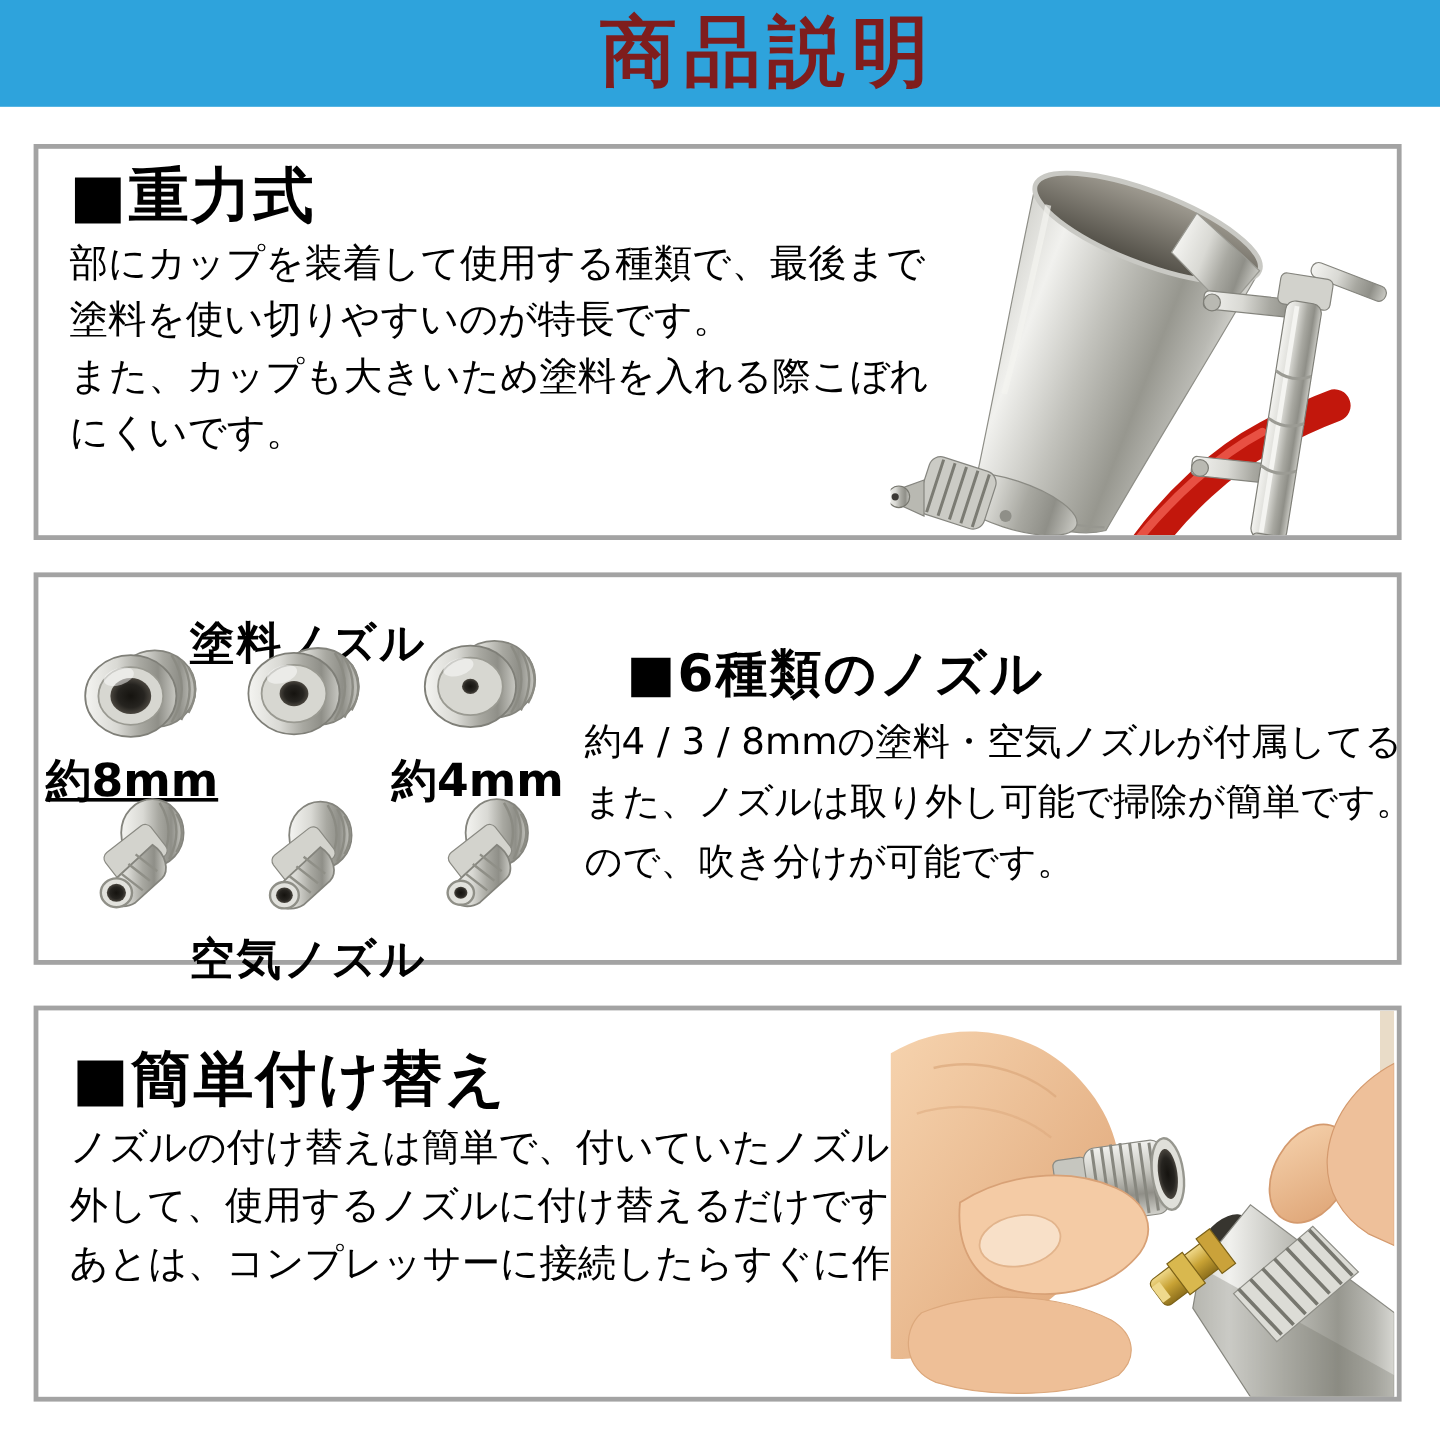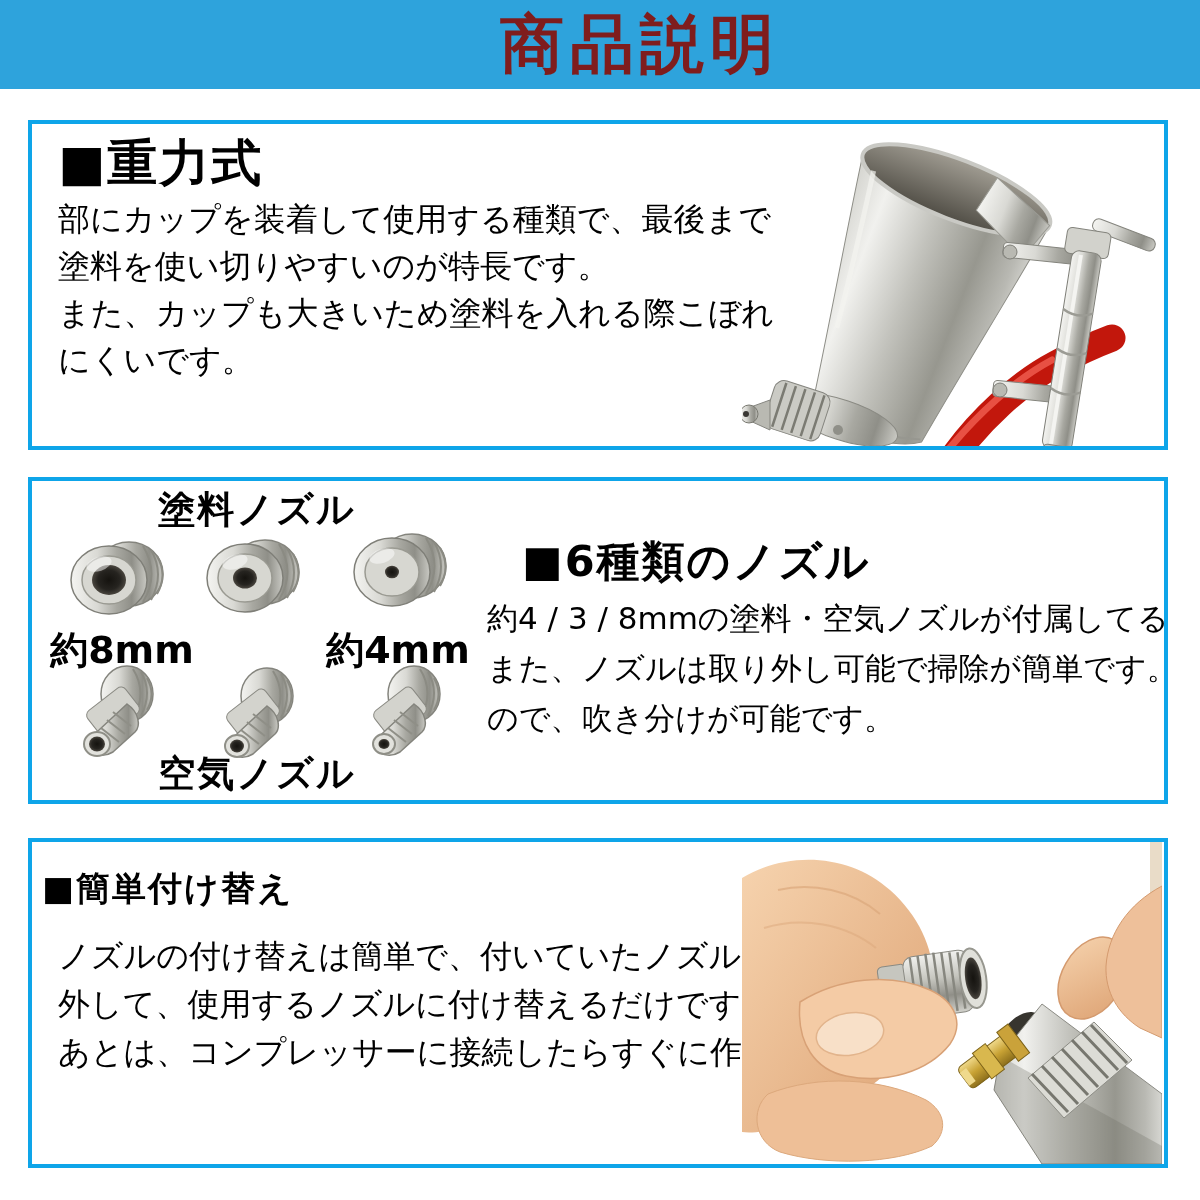--- a/index.html
+++ b/index.html
@@ -11,41 +11,41 @@
   .header {
     position:absolute; left:0; top:0; width:1200px; height:89px;
     background:#2EA3DC;
   }
   .header .title {
     width:100%; text-align:center; font-size:64px; font-weight:bold;
     color:#7f1d1d; line-height:89px; letter-spacing:6px;margin-left:40px;
   }
   .box {
     position:absolute; left:28px; width:1140px; background:#fff;
-    border:4px solid #0ea5e9; box-sizing:border-box;
+    border:4px solid #a3a3a3; box-sizing:border-box;
   }
   #box1 { top:120px; height:330px; }
   #box2 { top:477px; height:327px; }
   #box3 { top:838px; height:330px; }
   .sec-heading { position:absolute; font-weight:bold; letter-spacing:2px; white-space:nowrap; }
   #box1 .sec-heading { left:26px; top:6px;  font-size:50px; }
   #box2 .sec-heading { left:455px; top:52px; font-size:43px;margin-left:35px; }
-  #box3 .sec-heading { left:10px; top:24px; font-size:34px; }
+  #box3 .sec-heading { left:28px; top:24px; font-size:50px; }
   .body-text { position:absolute; }
   .body-text p { margin:0; white-space:nowrap; }
   #box1 .body-text { left:26px; top:72px;  font-size:32px; line-height:47px; }
   #box2 .body-text { left:455px; top:112px; font-size:31px; line-height:50px; }
   #box3 .body-text { left:26px; top:90px;  font-size:32px; line-height:48px; }
   .photo {
     position:absolute; top:0; right:2px; width:420px; height:322px; overflow:hidden;
   }
   .photo svg { display:block; }
   .diagram-label {
     position:absolute; left:0; width:450px; text-align:center;
-    font-size:37px; font-weight:bold; letter-spacing:2px; white-space:nowrap;
+    font-size:37px; font-weight:bold; letter-spacing:2px; white-space:nowrap;margin-top:26px;
   }
   .size-label {
     position:absolute; width:150px; text-align:center;
     font-size:38px; font-weight:bold; white-space:nowrap;
   }
   .nozzle { position:absolute; }
 </style>
 </head>
 <body>
 
@@ -175,21 +175,21 @@
   </svg>
   <svg class="nozzle" style="left:318px;top:45px;" width="100" height="88" viewBox="0 0 100 88">
     <ellipse cx="62" cy="40" rx="34" ry="32" fill="url(#gMetalH)" stroke="#84847d" stroke-width="1.5"></ellipse>
     <path d="M84,16 q14,24 0,50 M90,22 q11,19 0,38 M76,12 q17,28 0,56" stroke="#8b8b83" fill="none" stroke-width="2"></path>
     <ellipse cx="42" cy="46" rx="38" ry="34" fill="url(#gMetalH)" stroke="#7f7f78" stroke-width="1.5"></ellipse>
     <ellipse cx="42" cy="46" rx="27" ry="24" fill="#d7d7d1" stroke="#9a9a92" stroke-width="1.5"></ellipse>
     <ellipse cx="42" cy="46" rx="7" ry="6.3" fill="url(#gHole)"></ellipse>
     <ellipse cx="32" cy="30" rx="13" ry="7" fill="#ffffff" opacity="0.5" transform="rotate(-18 32 30)"></ellipse>
   </svg>
 
-  <div class="size-label" style="left:15px;top:144px;">約8mm</div>
+  <div class="size-label" style="left:3px;top:144px;text-decoration:underline;">約8mm</div>
   <div class="size-label" style="left:291px;top:144px;">約4mm</div>
 
   <svg class="nozzle" style="left:37px;top:179px;" width="88" height="100" viewBox="0 0 88 100">
     <ellipse cx="58" cy="34" rx="26" ry="28" fill="url(#gMetalH)" stroke="#84847d" stroke-width="1.5"></ellipse>
     <path d="M72,12 q12,20 0,44 M78,18 q9,16 0,32 M64,9 q15,24 0,50" stroke="#8b8b83" fill="none" stroke-width="2"></path>
     <g transform="rotate(-38 44 52)">
         <rect x="20" y="36" width="48" height="32" rx="6" fill="#d3d3cd" stroke="#8a8a83"></rect>
       </g>
     <path d="M 58,44 L 30,70 C 22,77 18,84 22,90 C 26,96 36,97 44,92 L 66,72 C 72,66 70,52 58,44 Z" fill="url(#gMetalH)" stroke="#84847d" stroke-width="1.5"></path>
     <path d="M44,52 L62,66 M38,60 L56,74 M32,68 L50,82" stroke="#8f8f87" stroke-width="2"></path>

